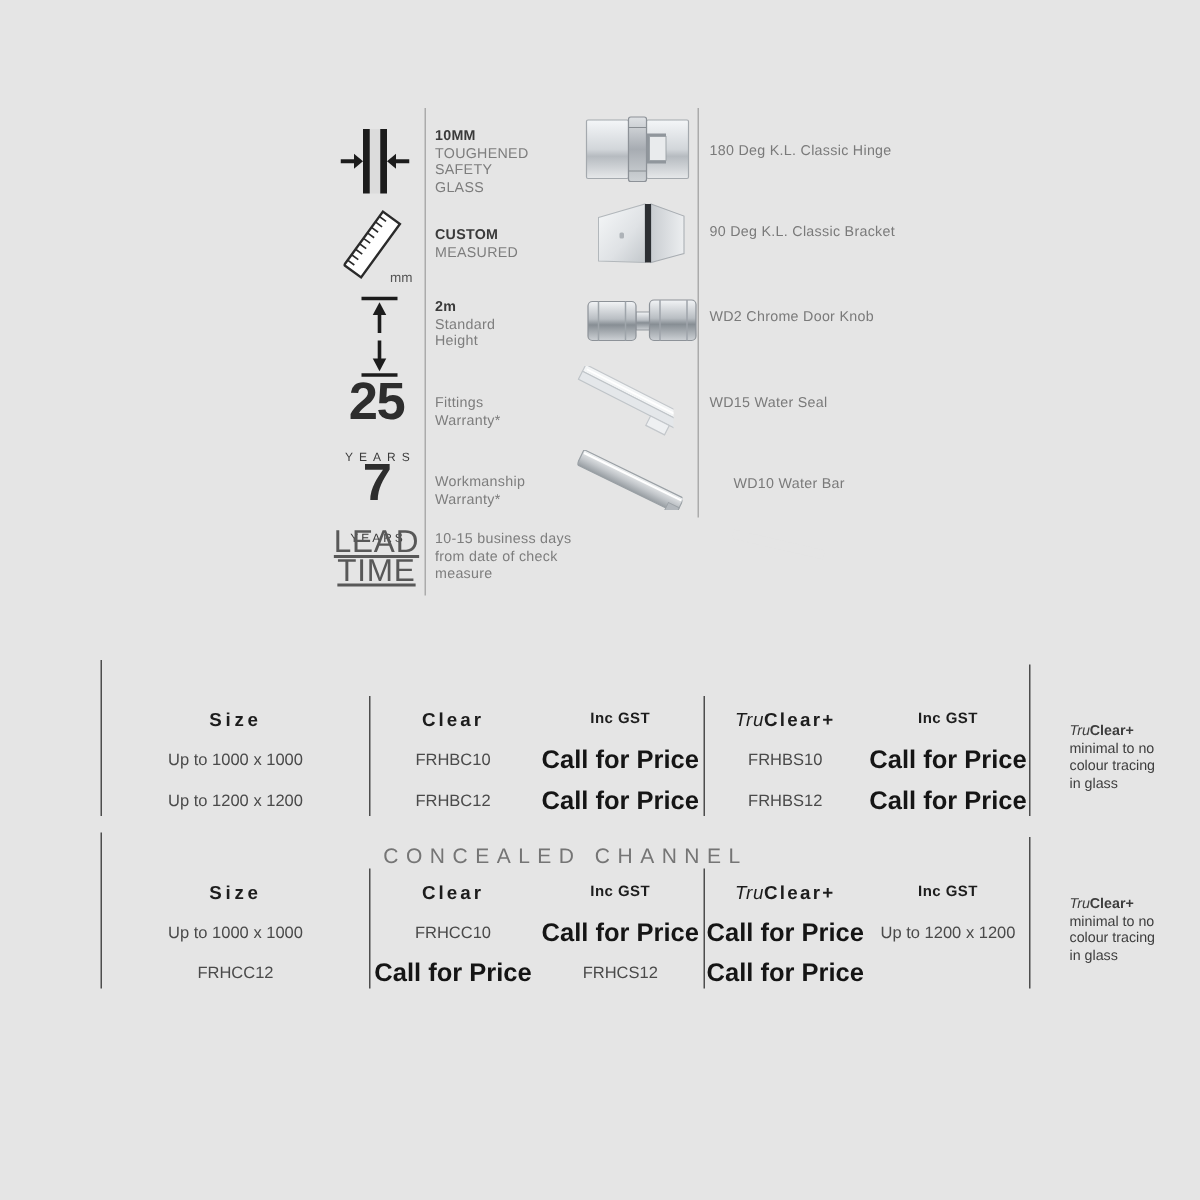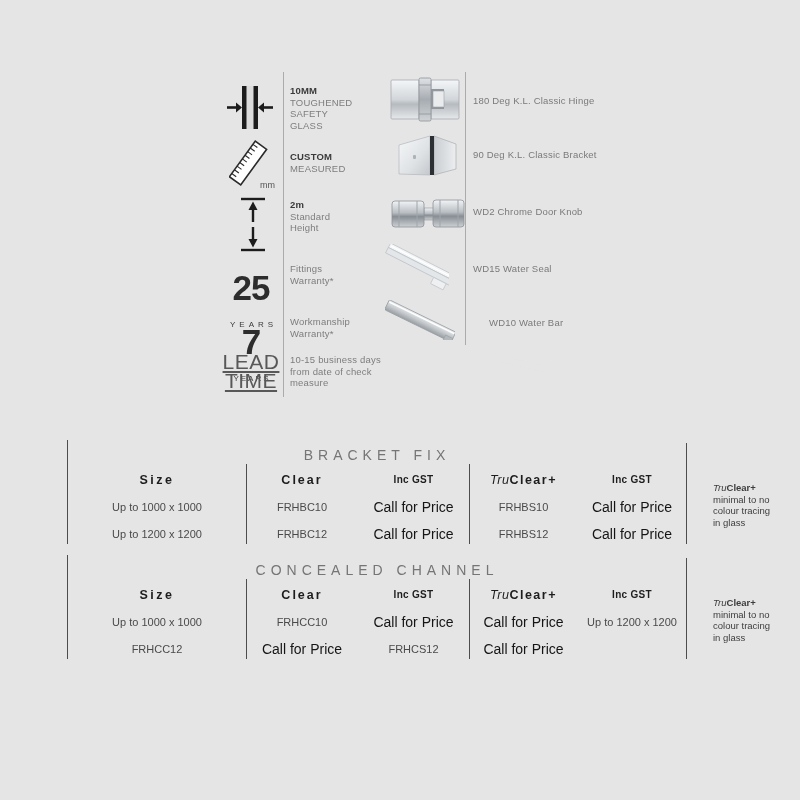--- a/index.html
+++ b/index.html
@@ -5,41 +5,41 @@
   html,body{margin:0;padding:0;background:#fff;}
   #canvas{position:relative;width:800px;height:800px;background:#e5e5e5;overflow:hidden;
           font-family:"Liberation Sans","DejaVu Sans",sans-serif;color:#4a4a4a;}
   .abs{position:absolute;}
   .vline{position:absolute;width:1px;background:#ababab;}
 
   
   .feat-text{position:absolute;left:290px;font-size:9.5px;line-height:11.5px;color:#7d7d7d;letter-spacing:.2px;}
   .feat-text .ft-title{font-weight:bold;color:#3a3a3a;}
   .big-num{position:absolute;text-align:center;color:#2d2d2d;}
-  .big-num .num{font-size:35px;font-weight:bold;line-height:30px;letter-spacing:-1px;margin-top:20px;}
+  .big-num .num{font-size:35px;font-weight:bold;line-height:30px;letter-spacing:-1px;}
   .big-num .unit{font-size:8px;letter-spacing:4px;color:#3a3a3a;margin-top:17px;text-indent:4px;}
   .lead-time{position:absolute;font-size:21px;line-height:19px;color:#585858;text-align:center;letter-spacing:.5px;text-decoration:underline;}
 
   
   .prod-label{position:absolute;left:473px;width:140px;font-size:9.5px;color:#7a7a7a;letter-spacing:.2px;}
 
   
   .ptable{position:absolute;left:67px;width:618px;height:104px;border-left:1px solid #4d4d4d;}
   .ptable .title{position:absolute;top:7px;left:0;width:100%;text-align:center;
                  font-size:14px;line-height:16px;letter-spacing:5px;color:#757575;}
   .ptable .grid{position:absolute;top:26px;left:0;width:618px;display:grid;
                 grid-template-columns:178px 112px 111px 109px 108px;
                 grid-template-rows:27px 27px 27px;}
   .cell{display:flex;align-items:center;justify-content:center;white-space:nowrap;}
   .hdr{font-weight:bold;color:#1d1d1d;font-size:12.5px;letter-spacing:2.5px;}
   .hdr-gst{font-weight:bold;color:#1d1d1d;font-size:10px;letter-spacing:.3px;}
   .tru-i{font-style:italic;font-weight:normal;font-size:12.5px;color:#1d1d1d;letter-spacing:.5px;}
   .tru-b{font-weight:bold;font-size:12.5px;color:#1d1d1d;letter-spacing:1.5px;}
   .body-txt{font-size:11px;color:#4a4a4a;}
-  .price{font-weight:normal;font-size:14px;color:#151515;}
+  .price{font-weight:bold;font-size:17px;color:#151515;}
   .cdiv{position:absolute;top:24px;width:1px;height:80px;background:#4d4d4d;}
   .rdiv{position:absolute;top:3px;width:1px;height:101px;background:#4d4d4d;}
   .tnote{position:absolute;left:621px;top:42px;width:90px;font-size:9.5px;line-height:11.5px;color:#3d3d3d;margin-left:24px;}
   .tnote .n-i{font-style:italic;}
   .tnote .n-b{font-weight:bold;}
 </style>
 </head>
 <body>
 
 <div id="canvas">
@@ -212,21 +212,20 @@
 
   <div class="abs" style="left:488px;top:360px;width:62px;height:6px;background:#e6e6e6;opacity:.5;transform:rotate(13deg);"></div>
 
   <div class="prod-label" style="top:95px;">180 Deg K.L. Classic Hinge</div>
   <div class="prod-label" style="top:149px;">90 Deg K.L. Classic Bracket</div>
   <div class="prod-label" style="top:206px;">WD2 Chrome Door Knob</div>
   <div class="prod-label" style="top:263px;">WD15 Water Seal</div>
   <div class="prod-label" style="top:317px;margin-left:16px;">WD10 Water Bar</div>
 
   <div class="ptable" style="top:440px;">
-    <div class="title">BRACKET FIX</div>
     <div class="cdiv" style="left:178px;"></div>
     <div class="cdiv" style="left:401px;"></div>
     <div class="rdiv" style="left:618px;"></div>
     <div class="grid">
       <div class="cell hdr">Size</div>
       <div class="cell hdr" style="letter-spacing:2px;">Clear</div>
       <div class="cell hdr-gst">Inc GST</div>
       <div class="cell">
         <span class="tru-i">Tru</span>
           <span class="tru-b">Clear+</span>

